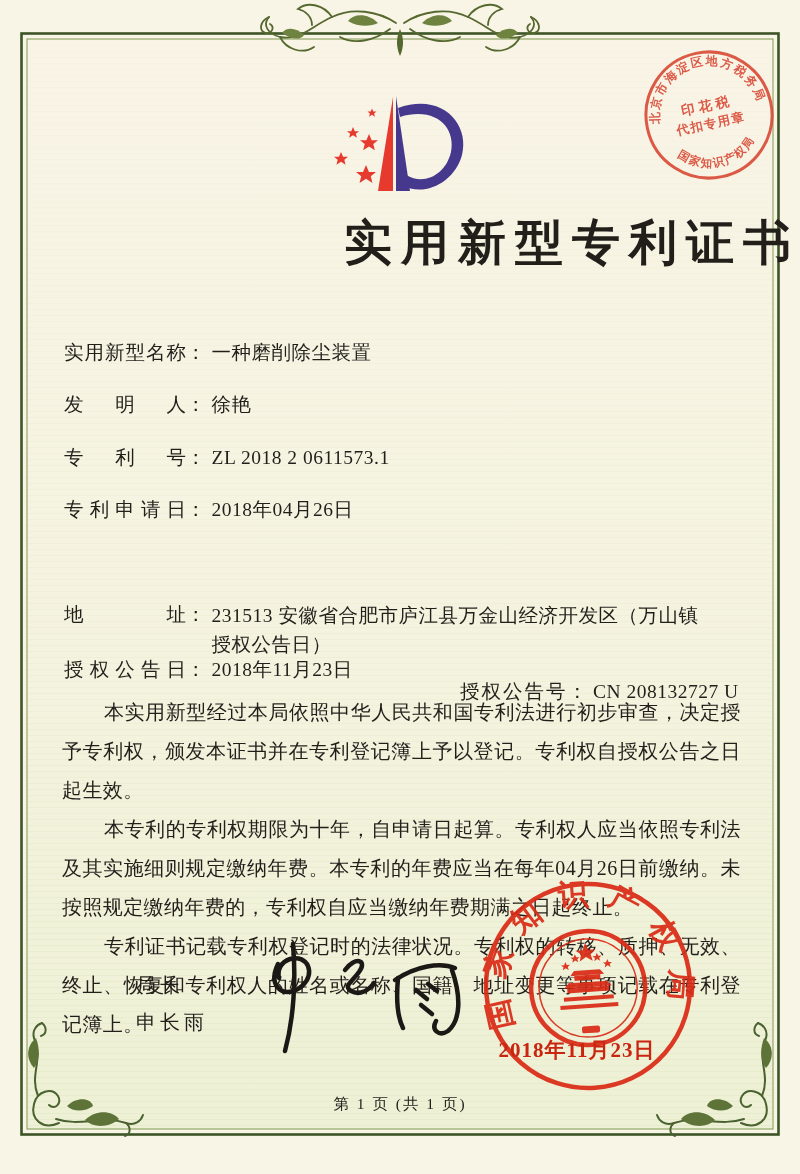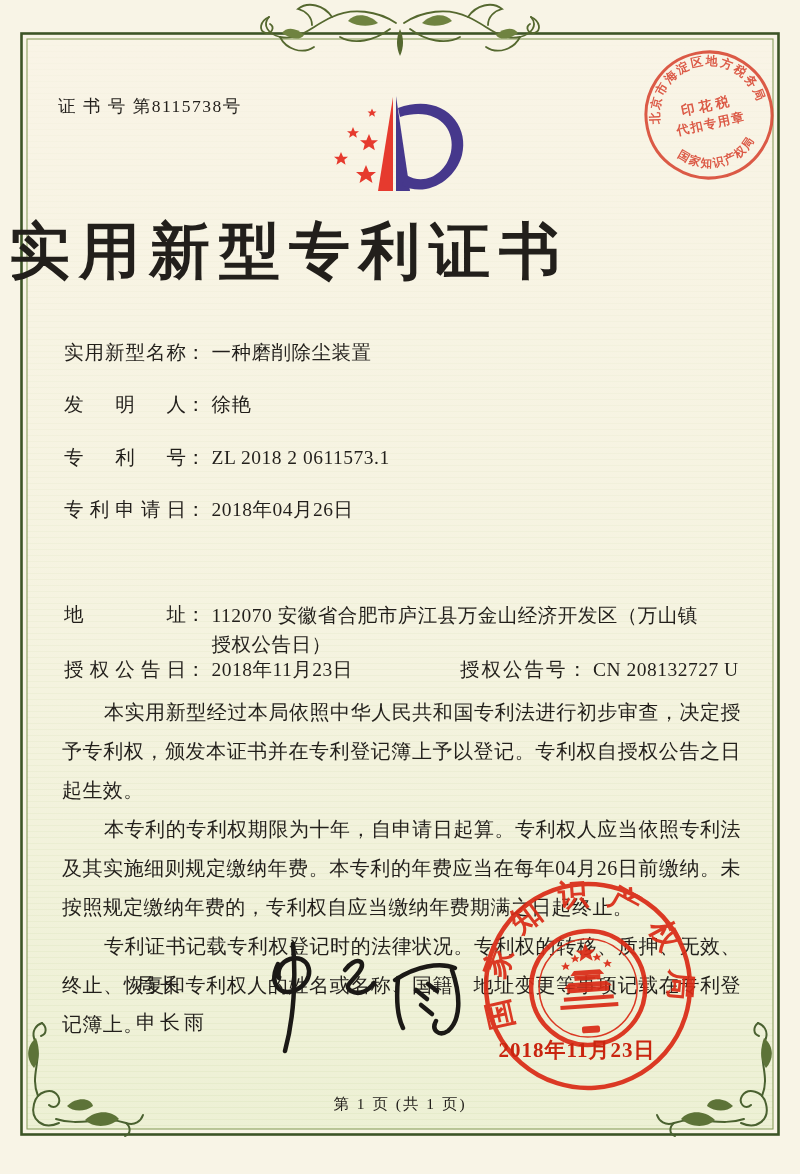--- a/index.html
+++ b/index.html
@@ -10,27 +10,27 @@
   }
   .inner-bg{
     position:absolute;left:27px;top:39px;width:746px;height:1090px;
     background:
       linear-gradient(180deg, rgba(249,244,230,0.92) 0%, rgba(244,243,222,0.78) 55%, rgba(233,239,206,0.72) 100%),
       repeating-linear-gradient(180deg, rgba(158,184,112,0.30) 0px, rgba(158,184,112,0.30) 1px, rgba(255,255,255,0) 1px, rgba(255,255,255,0) 6px);
   }
   svg{position:absolute;}
   .abs{position:absolute;}
   .cert-no{left:58px;top:94px;font-size:17.5px;letter-spacing:1.5px;}
-  .title{left:0;top:211px;width:100%;text-align:left;font-size:61px;font-weight:bold;letter-spacing:9px;text-indent:9px;}
+  .title{left:0;top:211px;width:100%;text-align:right;font-size:48px;font-weight:bold;letter-spacing:9px;text-indent:9px;}
   .row{left:64px;font-size:19.5px;white-space:nowrap;}
   .lbl{display:inline-block;width:122px;text-align:justify;text-align-last:justify;}
   .colon{display:inline-block;margin:0 6px 0 0;}
   .val{letter-spacing:0.5px;}
   .val2{display:inline-block;vertical-align:top;white-space:normal;width:540px;letter-spacing:0.5px;line-height:29px;}
-  .row-right{left:460px;font-size:19.5px;white-space:nowrap;}
+  .row-right{left:460px;font-size:19.5px;white-space:nowrap;margin-top:22px;}
   .paras{left:62px;top:693px;width:679px;font-size:20px;line-height:39px;text-align:justify;}
   .paras p{margin:0;text-indent:2.1em;letter-spacing:0.4px;}
   .signer{font-size:20px;letter-spacing:4px;margin-left:48px;}
   .seal-date{left:477px;top:1036px;width:200px;text-align:center;font-size:21px;font-weight:bold;color:#c9250f;letter-spacing:1px;}
   .footer{left:0;top:1094px;width:100%;text-align:center;font-size:15.5px;letter-spacing:2px;}
   .red{fill:#d84531;}
 </style>
 </head>
 <body>
 
@@ -66,21 +66,20 @@
 
     <g transform="translate(400,33)">
       <use href="#flourishHalf"></use>
       <use href="#flourishHalf" transform="scale(-1,1)"></use>
       <path d="M0,-4 C4,5 4,14 0,23 C-4,14 -4,5 0,-4 Z" fill="#55682f"></path>
     </g>
     <use href="#cornerFlourish" transform="translate(27,1128)"></use>
     <use href="#cornerFlourish" transform="translate(773,1128) scale(-1,1)"></use>
   </svg>
 
-  <div class="abs cert-no">证 书 号 第8115738号</div>
 
   <svg style="left:624px;top:30px;opacity:0.88;" width="170" height="170" viewBox="0 0 170 170">
     <defs>
       <path id="taxTopArc" d="M35,85 A50,50 0 0 1 135,85" fill="none"></path>
       <path id="taxBotArc" d="M45.2,118.4 A52,52 0 0 0 124.8,118.4" fill="none"></path>
     </defs>
     <g transform="rotate(-12 85 85)">
       <circle cx="85" cy="85" r="63" fill="none" stroke="#d84531" stroke-width="3"></circle>
       <text class="red" font-size="12" letter-spacing="2" font-weight="bold">
         <textPath href="#taxTopArc" startOffset="50%" text-anchor="middle">北京市海淀区地方税务局</textPath>
@@ -117,21 +116,21 @@
   <div class="abs row" style="top:339px">
     <span class="lbl">实用新型名称</span><span class="colon">：</span><span class="val">一种磨削除尘装置</span>
   </div>
   <div class="abs row" style="top:444px">
     <span class="lbl">专利号</span><span class="colon">：</span><span class="val">ZL 2018 2 0611573.1</span>
   </div>
   <div class="abs row" style="top:496px">
     <span class="lbl">专利申请日</span><span class="colon">：</span><span class="val">2018年04月26日</span>
   </div>
   <div class="abs row" style="top:601px">
-    <span class="lbl">地址</span><span class="colon">：</span><span class="val2"><span>112070 安徽省合肥市庐江县万金山经济开发区（万山镇</span><br><span>授权公告日）</span></span>
+    <span class="lbl">地址</span><span class="colon">：</span><span class="val2"><span>231513 安徽省合肥市庐江县万金山经济开发区（万山镇</span><br><span>授权公告日）</span></span>
   </div>
   <div class="abs row" style="top:656px">
     <span class="lbl">授权公告日</span><span class="colon">：</span><span class="val">2018年11月23日</span>
   </div>
   <div class="abs row-right" style="top:656px">
     <span style="letter-spacing:2px">授权公告号</span><span class="colon">：</span><span class="val">CN 208132727 U</span>
   </div>
 
   <div class="abs paras">
     <p>本实用新型经过本局依照中华人民共和国专利法进行初步审查，决定授予专利权，颁发本证书并在专利登记簿上予以登记。专利权自授权公告之日起生效。</p>

